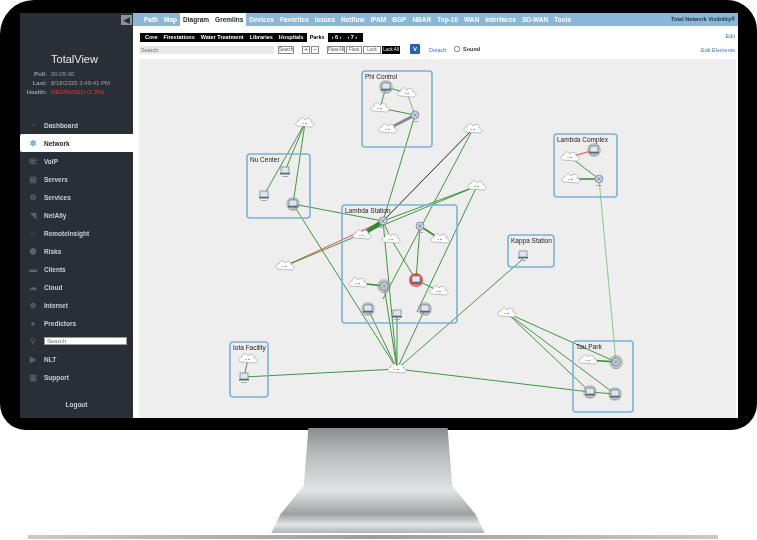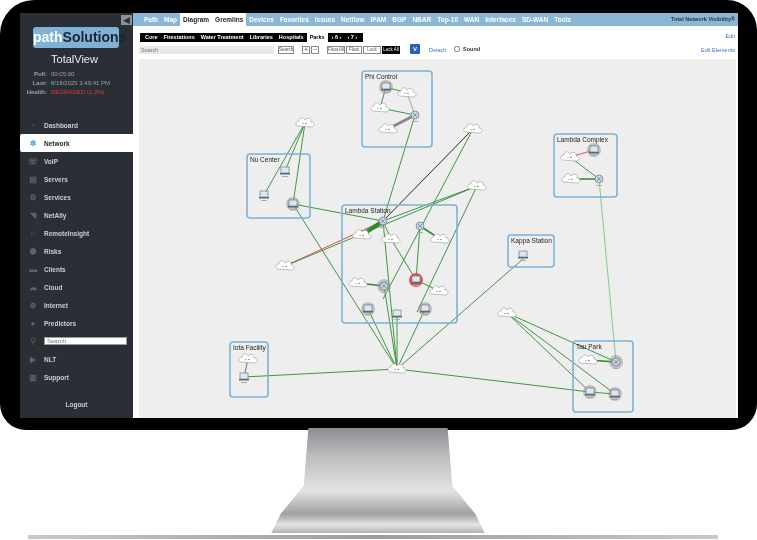--- a/index.html
+++ b/index.html
@@ -55,21 +55,20 @@
 <body>
 
 <div class="monitor"></div>
 <div class="stand-neck2"></div>
 <div class="base-line"></div>
 
 <div class="screen">
 
   <div class="sidebar">
     <div class="collapse-btn"><span>◀</span></div>
-    <div class="logo"><span>path</span><span class="p2">Solutions</span></div>
     <div class="app-title">TotalView</div>
 
     <div class="stats">
       <div class="stat-row">
           <span class="stat-label">Poll:</span>
           <span class="stat-val">00:05:00</span>
         </div>
       <div class="stat-row">
           <span class="stat-label">Last:</span>
           <span class="stat-val">8/18/2025 3:49:41 PM</span>

